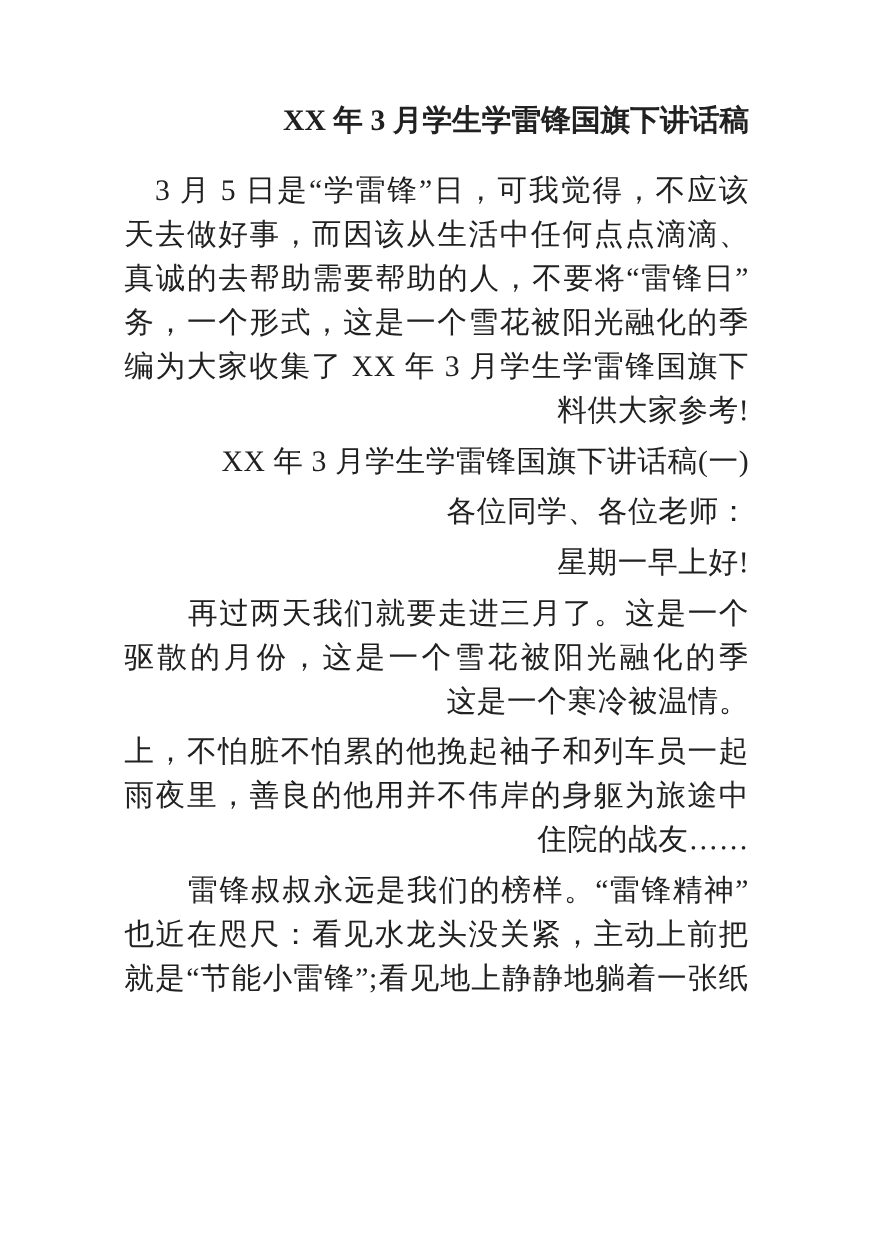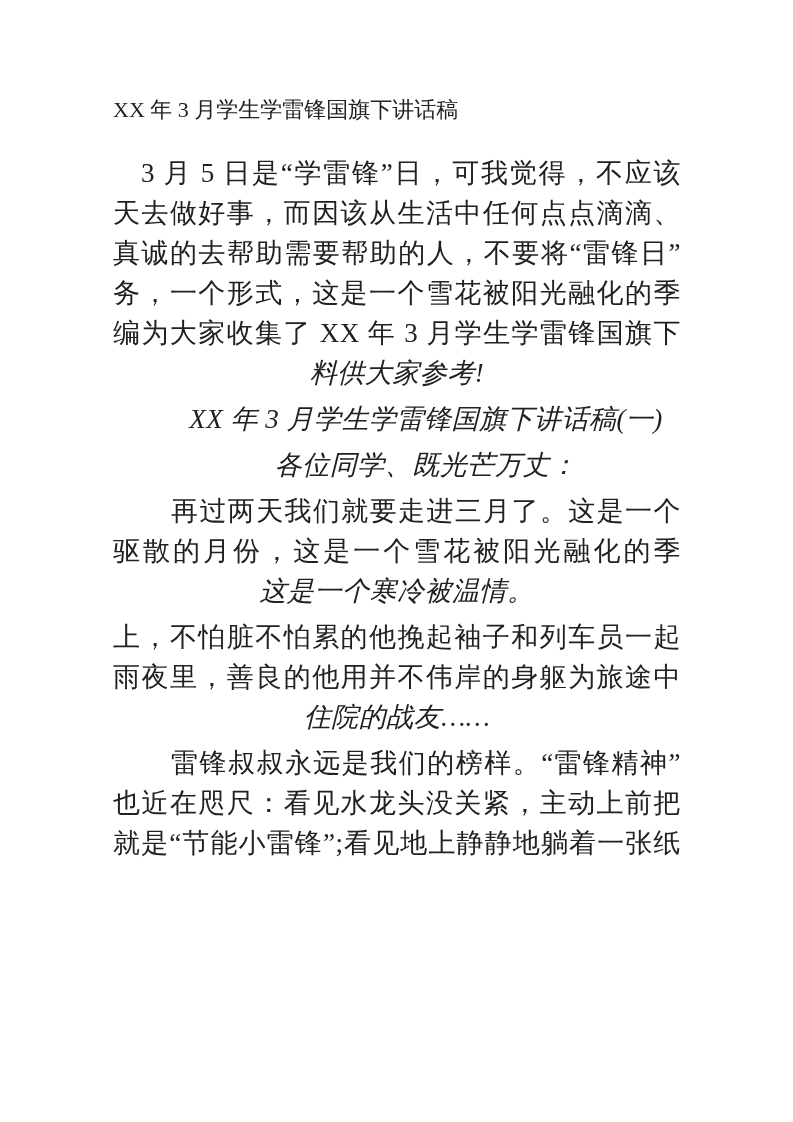--- a/index.html
+++ b/index.html
@@ -17,66 +17,68 @@
     height: 1122px;
     box-sizing: border-box;
     padding: 88px 112px 0 113px;
     background: var(--page-bg);
     color: var(--text-color);
     font-family: "Liberation Serif", "DejaVu Serif", serif;
     overflow: hidden;
   }
   .doc-title {
     margin: 0 0 22px 0;
-    font-size: 22px;
+    font-size: 27px;
     line-height: 43px;
-    font-weight: normal;
-    text-align: left;
+    font-weight: bold;
+    text-align: right;
     white-space: nowrap;
   }
   .para {
     margin: 0 0 6px 0;
   }
   .line {
     font-size: 27px;
     line-height: 40px;
     letter-spacing: 0.5px;
     white-space: normal;
     overflow: hidden;
     max-height: 40px;
   }
   
   .line.fill {
     text-align: justify;
     text-align-last: justify;
   }
   .line:not(.fill) {
-    text-align: center;
-    font-style: italic;
+    text-align: right;
   }
 </style>
 </head>
 <body>
 
 <div class="page">
   <h1 class="doc-title">XX 年 3 月学生学雷锋国旗下讲话稿</h1>
   <div class="doc-body">
       <div class="para">
         <div class="line fill" style="text-indent: 28px;">3 月 5 日是“学雷锋”日，可我觉得，不应该到了那一</div>
         <div class="line fill">天去做好事，而因该从生活中任何点点滴滴、雷锋精神，</div>
         <div class="line fill">真诚的去帮助需要帮助的人，不要将“雷锋日”发自内心的</div>
         <div class="line fill">务，一个形式，这是一个雪花被阳光融化的季节。聘才小</div>
         <div class="line fill">编为大家收集了 XX 年 3 月学生学雷锋国旗下讲话稿相关资</div>
         <div class="line">料供大家参考!</div>
       </div>
       <div class="para">
         <div class="line" style="text-indent: 58px;">XX 年 3 月学生学雷锋国旗下讲话稿(一)</div>
       </div>
       <div class="para">
-        <div class="line" style="text-indent: 58px;">各位同学、既光芒万丈：</div>
+        <div class="line" style="text-indent: 58px;">各位同学、各位老师：</div>
+      </div>
+      <div class="para">
+        <div class="line" style="text-indent: 58px;">星期一早上好!</div>
       </div>
       <div class="para">
         <div class="line fill" style="text-indent: 58px;">再过两天我们就要走进三月了。这是一个寒冷被温情</div>
         <div class="line fill">驱散的月份，这是一个雪花被阳光融化的季节。雷锋精神的</div>
         <div class="line">这是一个寒冷被温情。</div>
       </div>
       <div class="para">
         <div class="line fill">上，不怕脏不怕累的他挽起袖子和列车员一起打扫车厢卫生;</div>
         <div class="line fill">雨夜里，善良的他用并不伟岸的身躯为旅途中的大娘遮挡风</div>
         <div class="line">住院的战友……</div>

